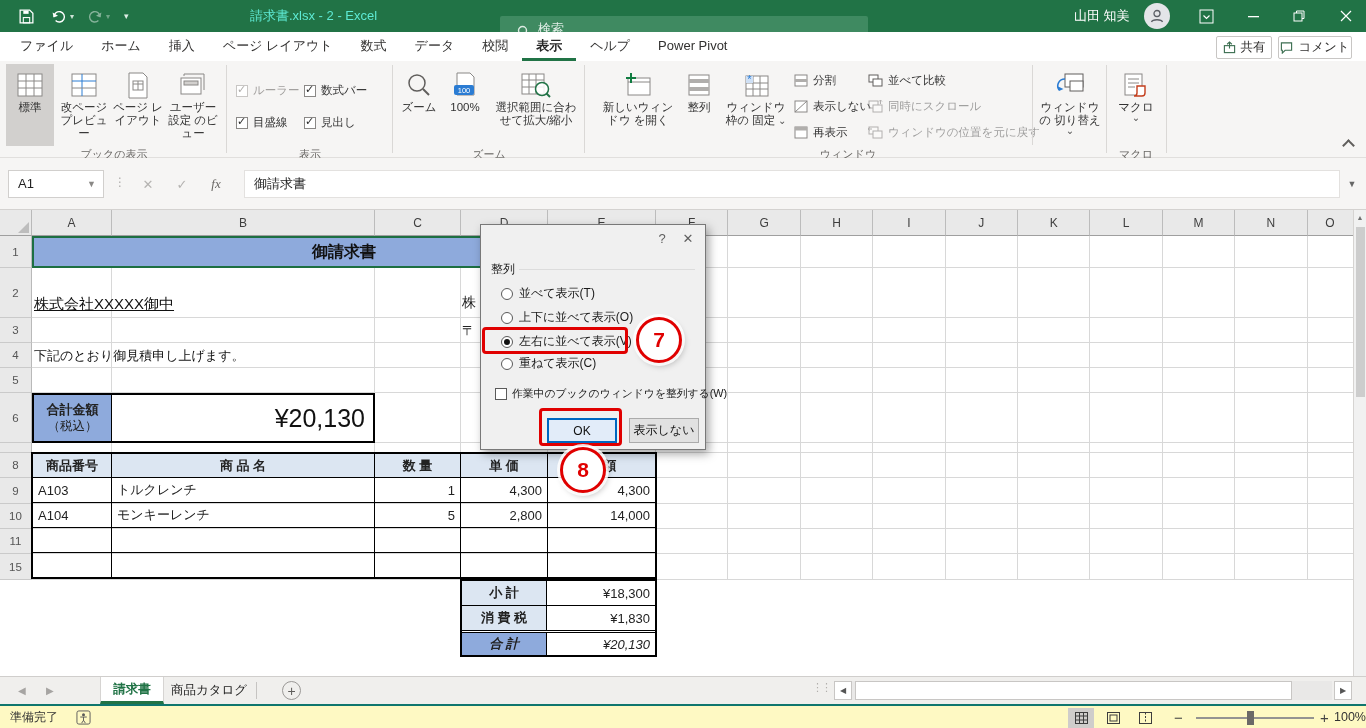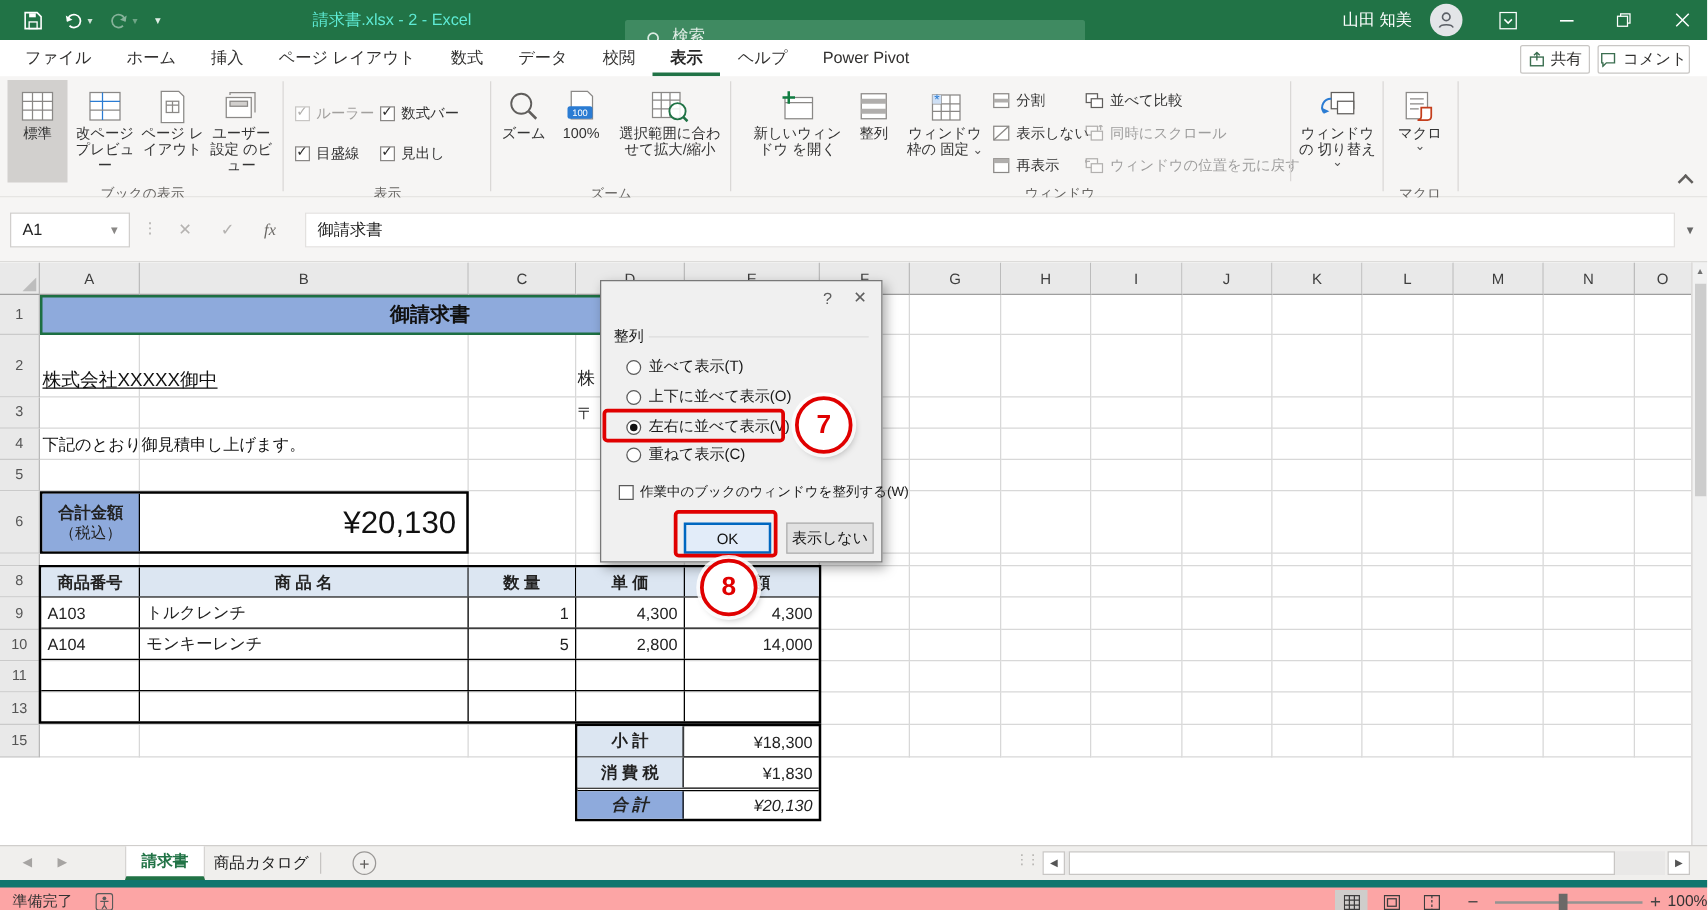--- a/index.html
+++ b/index.html
@@ -94,21 +94,21 @@
 .stab { position: absolute; top: 0; height: 27px; display: flex; align-items: center; justify-content: center; font-size: 12.5px; }
 .stab.on { background: #fff; border-left: 1px solid #d6d4d2; border-right: 1px solid #d6d4d2; border-bottom: 3px solid #217346; color: #217346; font-weight: 700; }
 .tdiv { position: absolute; top: 5px; width: 1px; height: 17px; background: #c6c4c2; }
 .plus { position: absolute; left: 282px; top: 4px; width: 19px; height: 19px; border: 1px solid #9a9896; border-radius: 50%; color: #5f5d5b; font-size: 14px; display: flex; align-items: center; justify-content: center; }
 .hdrag { position: absolute; left: 812px; top: 4px; color: #b1afac; font-size: 11px; letter-spacing: -2px; }
 .hbtn { position: absolute; top: 4px; width: 18px; height: 19px; background: #fff; border: 1px solid #c8c6c4; color: #555; font-size: 8px; display: flex; align-items: center; justify-content: center; }
 .htrack { position: absolute; left: 852px; top: 4px; width: 480px; height: 19px; background: #e9e8e7; }
 .hthumb { position: absolute; left: 855px; top: 4px; width: 437px; height: 19px; background: #fff; border: 1px solid #c8c6c4; }
 
 
-.sbar { position: absolute; top: 704px; left: 0; width: 1366px; height: 24px; background: #fca5a5; border-top: 6px solid #0f766e; font-size: 12px; color: #333; }
+.sbar { position: absolute; top: 704px; left: 0; width: 1366px; height: 24px; background: #fef9c3; border-top: 2px solid #0f766e; font-size: 12px; color: #333; }
 .vbtn { position: absolute; top: 2px; width: 26px; height: 20px; display: flex; align-items: center; justify-content: center; }
 .vbtn.sel { background: #cfcdcb; }
 .zlab { position: absolute; left: 1334px; top: 0; line-height: 23px; font-size: 12.5px; color: #333; width: 50px; }
 
 
 .dlg { position: absolute; left: 480px; top: 224px; width: 226px; height: 226px; background: #f0f0f0; border: 1px solid #787878; box-shadow: 3px 4px 9px rgba(0,0,0,.35); z-index: 10; }
 .dtitle { height: 26px; background: #fff; display: flex; align-items: center; font-size: 12px; color: #1a1a1a; padding-left: 11px; }
 .dico { position: absolute; top: 0; height: 26px; width: 26px; display: flex; align-items: center; justify-content: center; color: #5f5f5f; font-size: 13px; }
 .dgrp { position: absolute; left: 10px; top: 36px; font-size: 12px; color: #1a1a1a; }
 .dgline { position: absolute; left: 38px; right: 10px; top: 44px; height: 1px; background: #dcdcdc; }
@@ -645,38 +645,20 @@
           <div class="gc" style="width: 72.4px;"></div>
           <div class="gc" style="width: 72.4px;"></div>
           <div class="gc" style="width: 72.4px;"></div>
           <div class="gc" style="width: 72.4px;"></div>
           <div class="gc" style="width: 72.4px;"></div>
           <div class="gc" style="width: 72.4px;"></div>
           <div class="gc" style="width: 72.4px;"></div>
           <div class="gc" style="width: 46px;"></div>
         </div>
         <div class="grow" style="height: 26px;">
-          <div class="rh">13</div>
-          <div class="gc" style="width: 80px;"></div>
-          <div class="gc" style="width: 263px;"></div>
-          <div class="gc" style="width: 86px;"></div>
-          <div class="gc" style="width: 87px;"></div>
-          <div class="gc" style="width: 108px;"></div>
-          <div class="gc" style="width: 72.4px;"></div>
-          <div class="gc" style="width: 72.4px;"></div>
-          <div class="gc" style="width: 72.4px;"></div>
-          <div class="gc" style="width: 72.4px;"></div>
-          <div class="gc" style="width: 72.4px;"></div>
-          <div class="gc" style="width: 72.4px;"></div>
-          <div class="gc" style="width: 72.4px;"></div>
-          <div class="gc" style="width: 72.4px;"></div>
-          <div class="gc" style="width: 72.4px;"></div>
-          <div class="gc" style="width: 46px;"></div>
-        </div>
-        <div class="grow" style="height: 26px;">
           <div class="rh">15</div>
           <div class="gc" style="width: 80px;"></div>
           <div class="gc" style="width: 263px;"></div>
           <div class="gc" style="width: 86px;"></div>
           <div class="gc" style="width: 87px;"></div>
           <div class="gc" style="width: 108px;"></div>
           <div class="gc" style="width: 72.4px;"></div>
           <div class="gc" style="width: 72.4px;"></div>
           <div class="gc" style="width: 72.4px;"></div>
           <div class="gc" style="width: 72.4px;"></div>

